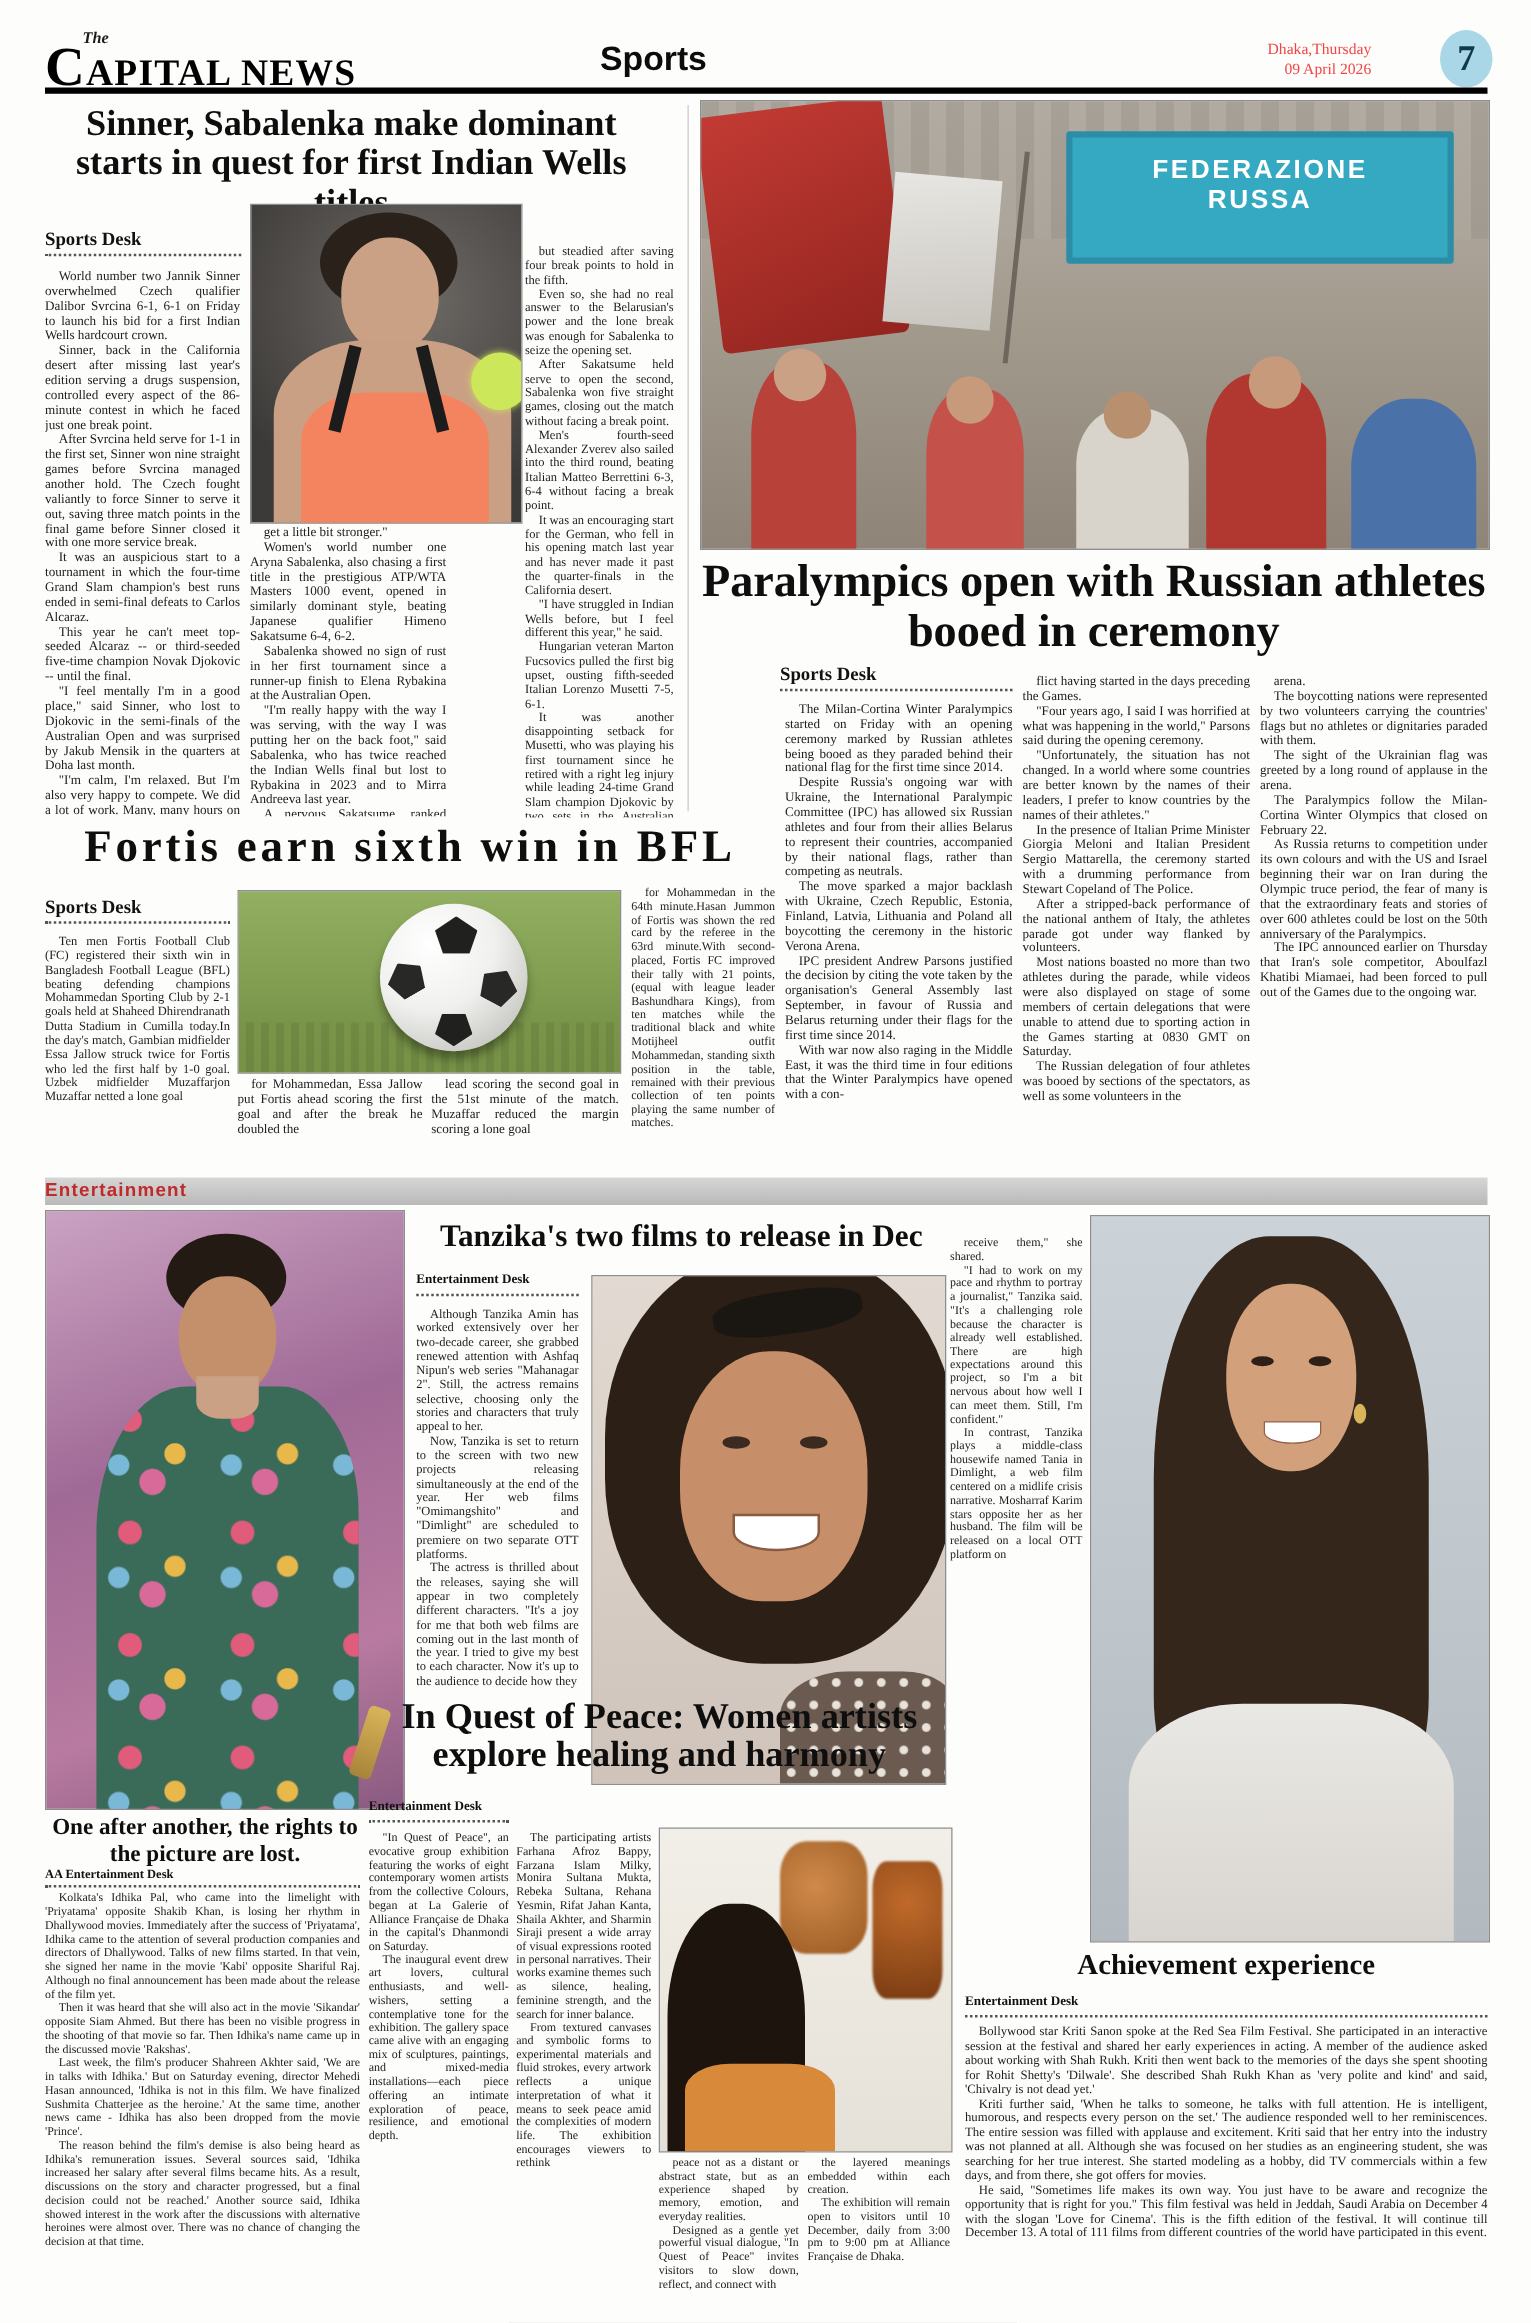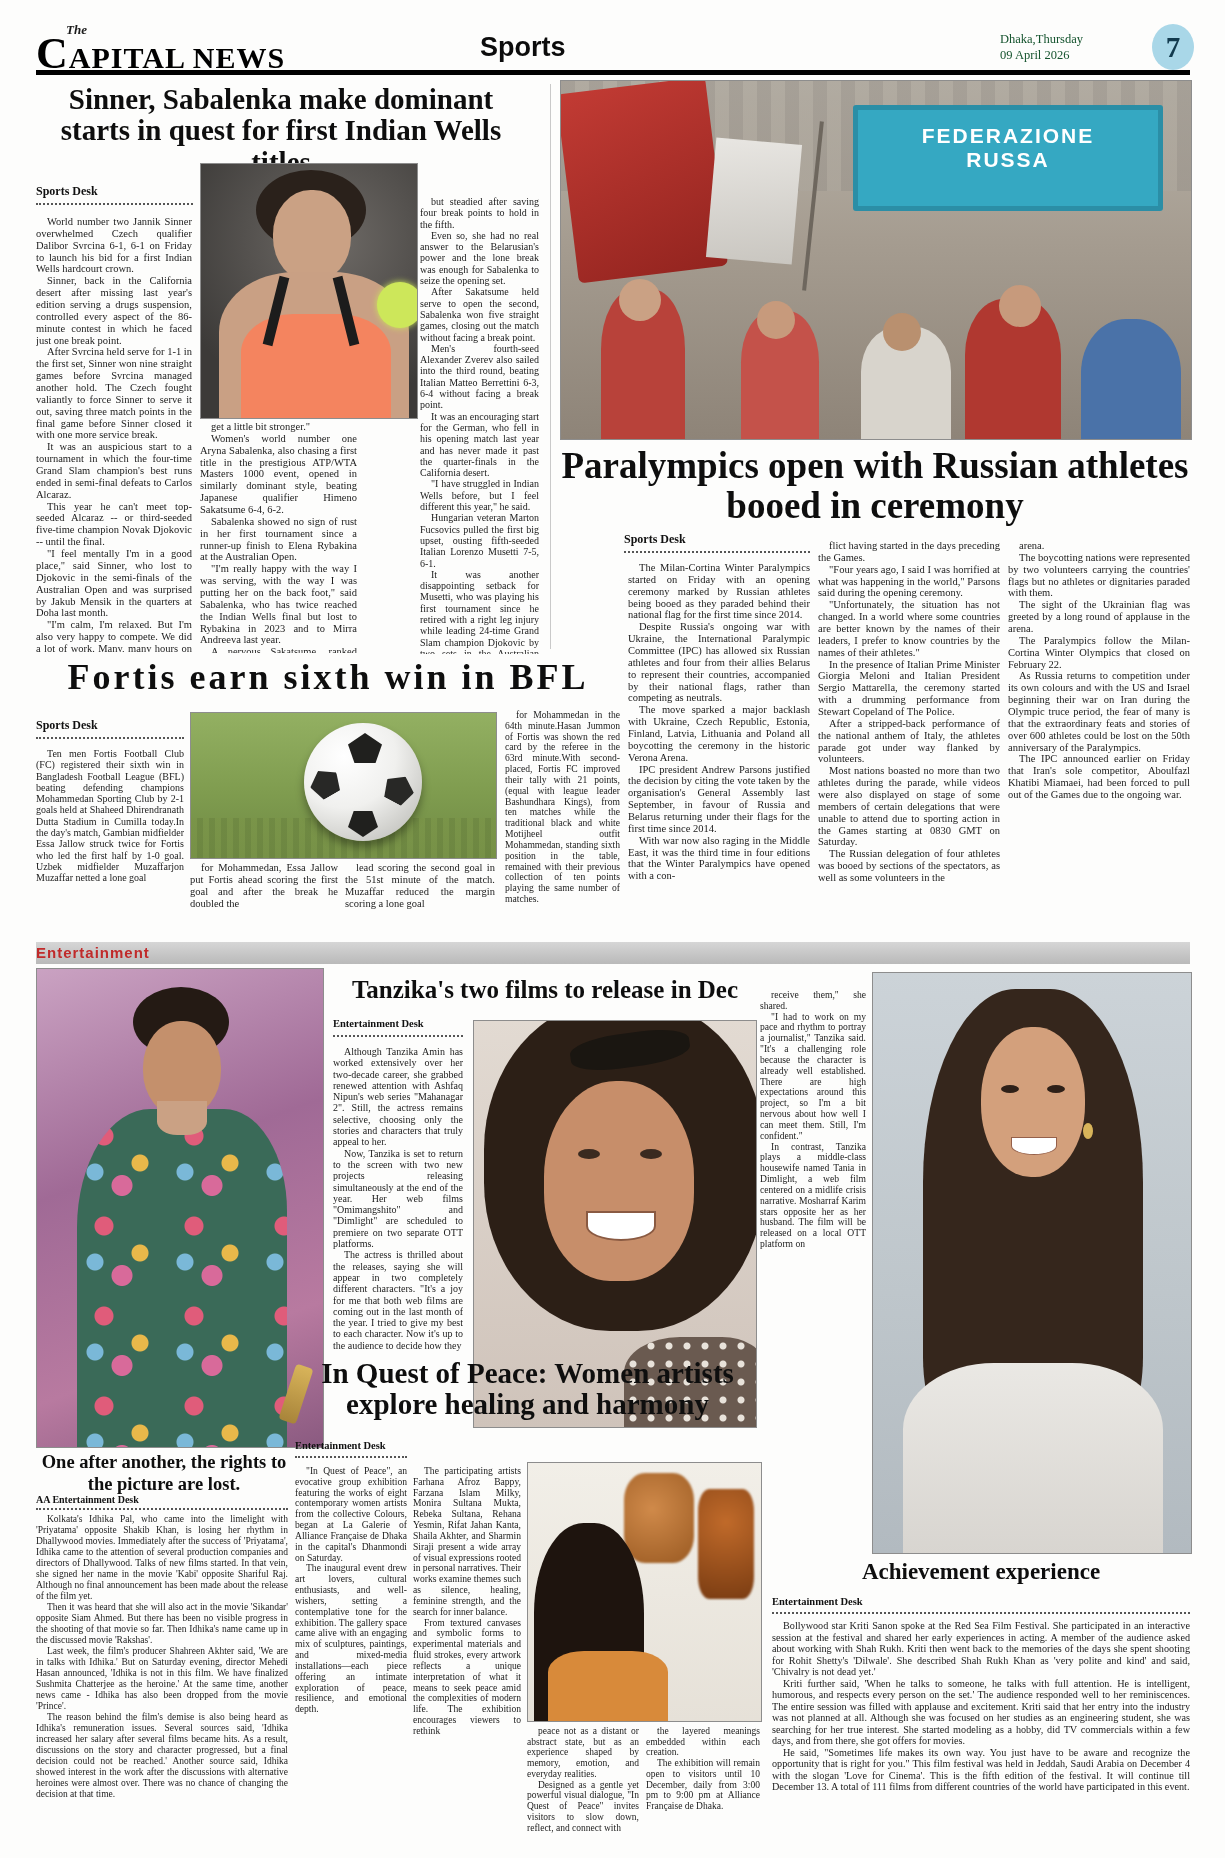--- a/index.html
+++ b/index.html
@@ -1,20 +1,20 @@
 <!DOCTYPE html>
 <html><head>
 <meta charset="utf-8">
 <style>
   html,body{margin:0;padding:0;background:#e9e9e9;}
   #page{position:relative;width:1225px;height:1858px;background:#fdfdfc;margin:0 auto;
         font-family:"Liberation Serif",serif;color:#1c1c1c;overflow:hidden;}
   .abs{position:absolute;}
   .hl{font-weight:bold;color:#0e0e0e;text-align:center;line-height:1.08;font-family:"Liberation Serif",serif;}
-  .byline{font-weight:bold;font-size:12px;color:#111;}
+  .byline{font-weight:bold;font-size:15px;color:#111;}
   .dotted{border-top:2px dotted #555;height:0;}
   .col{font-size:10.5px;line-height:1.13;text-align:justify;overflow:hidden;color:#1b1b1b;}
   .col p{margin:0;text-indent:11px;}
   .photo{position:absolute;overflow:hidden;border:1px solid #8d8d8d;}
   .sh{position:absolute;}
   #mast-main{display:block;font-weight:bold;font-size:30px;letter-spacing:1px;color:#000;line-height:1;}
   #mast-main::first-letter{font-size:44px;}
   .banner-text{position:absolute;left:0;top:2px;width:83%;text-align:left;
                font-family:"Liberation Sans",sans-serif;font-weight:bold;font-size:15px;
                color:#c02a2a;letter-spacing:1px;}
@@ -22,21 +22,21 @@
 </head>
 <body>
 
 <div id="page">
 
   <div class="abs" style="left:66px;top:22px;font-size:13px;font-style:italic;font-weight:bold;">The</div>
   <div class="abs" style="left:36px;top:32px;width:330px;">
     <span id="mast-main">CAPITAL NEWS</span>
   </div>
   <div class="abs" style="left:480px;top:32px;width:265px;text-align:left;font-family:'Liberation Sans',sans-serif;font-weight:bold;font-size:27px;color:#0c0c0c;">Sports</div>
-  <div class="abs" style="left:1000px;top:32px;width:145px;text-align:left;font-size:12.5px;line-height:1.25;color:#14532d;">
+  <div class="abs" style="left:952px;top:32px;width:145px;text-align:right;font-size:12.5px;line-height:1.25;color:#ef4444;">
     <div>Dhaka,Thursday</div>
     <div>09 April 2026</div>
   </div>
   <div class="abs" style="left:1152px;top:24px;width:42px;height:46px;border-radius:50%;background:#a9d7e8;text-align:center;">
     <span style="font-size:29px;font-weight:bold;line-height:46px;color:#123a4e;">7</span>
   </div>
   <div class="abs" style="left:36px;top:70px;width:1154px;height:5px;background:#000;"></div>
 
   <div class="abs hl" style="left:36px;top:84px;width:490px;font-size:29px;">Sinner, Sabalenka make dominant starts in quest for first Indian Wells titles</div>
   <div class="abs byline" style="left:36px;top:184px;">Sports Desk</div>
@@ -117,21 +117,21 @@
       <p>After a stripped-back performance of the national anthem of Italy, the athletes parade got under way flanked by volunteers.</p>
       <p>Most nations boasted no more than two athletes during the parade, while videos were also displayed on stage of some members of certain delegations that were unable to attend due to sporting action in the Games starting at 0830 GMT on Saturday.</p>
       <p>The Russian delegation of four athletes was booed by sections of the spectators, as well as some volunteers in the</p>
     </div>
   <div class="abs col" style="left:1008px;top:540px;width:182px;height:396px;">
       <p>arena.</p>
       <p>The boycotting nations were represented by two volunteers carrying the countries' flags but no athletes or dignitaries paraded with them.</p>
       <p>The sight of the Ukrainian flag was greeted by a long round of applause in the arena.</p>
       <p>The Paralympics follow the Milan-Cortina Winter Olympics that closed on February 22.</p>
       <p>As Russia returns to competition under its own colours and with the US and Israel beginning their war on Iran during the Olympic truce period, the fear of many is that the extraordinary feats and stories of over 600 athletes could be lost on the 50th anniversary of the Paralympics.</p>
-      <p>The IPC announced earlier on Friday that Iran's sole competitor, Aboulfazl Khatibi Miamaei, had been forced to pull out of the Games due to the ongoing war.</p>
+      <p>The IPC announced earlier on Thursday that Iran's sole competitor, Aboulfazl Khatibi Miamaei, had been forced to pull out of the Games due to the ongoing war.</p>
     </div>
 
   <div class="abs hl" style="left:36px;top:658px;width:584px;font-size:36px;letter-spacing:3px;">Fortis earn sixth win in BFL</div>
   <div class="abs byline" style="left:36px;top:718px;">Sports Desk</div>
   <div class="abs dotted" style="left:36px;top:737px;width:148px;"></div>
   <div class="abs col" style="left:36px;top:748px;width:148px;height:188px;font-size:10px;">
       <p>Ten men Fortis Football Club (FC) registered their sixth win in Bangladesh Football League (BFL) beating defending champions Mohammedan Sporting Club by 2-1 goals held at Shaheed Dhirendranath Dutta Stadium in Cumilla today.In the day's match, Gambian midfielder Essa Jallow struck twice for Fortis who led the first half by 1-0 goal. Uzbek midfielder Muzaffarjon Muzaffar netted a lone goal</p>
     </div>
 
   <div class="photo" style="left:190px;top:712px;width:305px;height:145px;background:linear-gradient(180deg,#93b062 0%,#7f9c4f 55%,#6f8a44 100%);">

